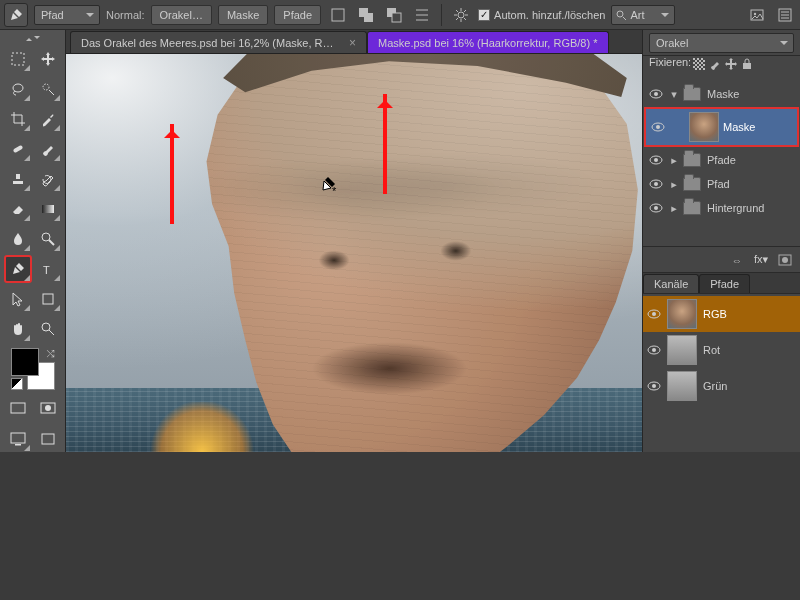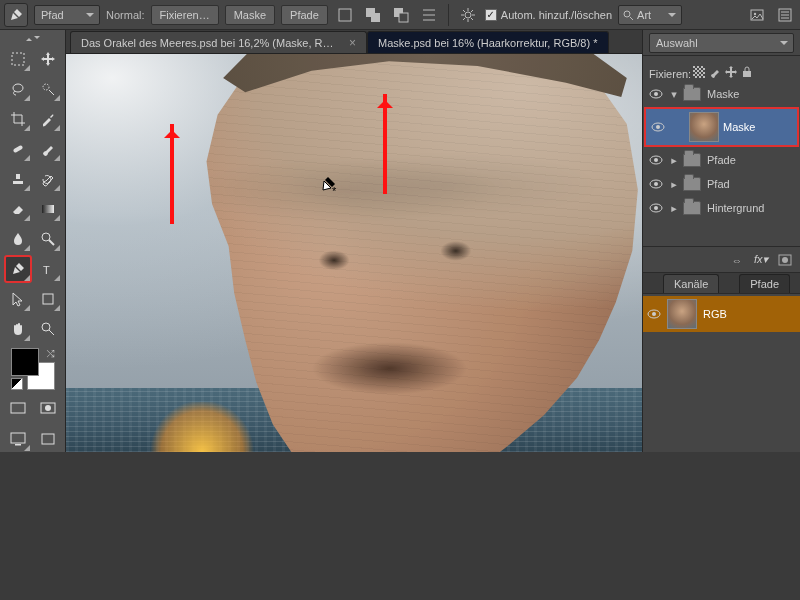--- a/index.html
+++ b/index.html
@@ -38,21 +38,21 @@
 .bg{position:absolute;right:0;bottom:0;width:28px;height:28px;background:#fff;border:1px solid #888}
 .swap{position:absolute;right:0;top:0;color:#ccc;font-size:10px}
 .def{position:absolute;left:0;bottom:0;width:12px;height:12px;border:1px solid #888;background:linear-gradient(135deg,#000 50%,#fff 50%)}
 .modebtns{margin-top:8px;display:flex;gap:4px}
 .modebtns .tool{width:26px;height:20px}
 .toolbox .more{margin-top:8px;display:flex;gap:4px}
 
 
 .docarea{flex:1;display:flex;flex-direction:column;background:#2b2b2b;min-width:0}
 .tabs{height:24px;background:#3a3a3a;display:flex;align-items:flex-end;border-bottom:1px solid #222;padding-left:4px}
-.tab{height:22px;padding:0 10px;display:flex;align-items:center;gap:8px;border:1px solid #222;border-bottom:none;background:#0f172a;border-radius:3px 3px 0 0;max-width:300px}
+.tab{height:22px;padding:0 10px;display:flex;align-items:center;gap:8px;border:1px solid #222;border-bottom:none;background:#6d28d9;border-radius:3px 3px 0 0;max-width:300px}
 .tab.active{background:#454545}
 .tab .x{color:#999;font-size:12px}
 .canvas{flex:1;position:relative;overflow:hidden;background:#252525}
 
 
 .sky{position:absolute;inset:0;background:
   radial-gradient(ellipse at 8% 6%,rgba(255,255,255,.85),rgba(200,210,218,.4) 28%,transparent 55%),
   radial-gradient(ellipse at 85% 12%,rgba(255,255,255,.55),transparent 45%),
   linear-gradient(#9aa5ad,#aeb8bf 40%,#8d99a3)}
 .sea{position:absolute;left:0;right:0;bottom:0;height:16%;
@@ -90,42 +90,42 @@
 .a2{left:55%;top:40px}
 
 .cursor{position:absolute;left:44%;top:120px;pointer-events:none}
 .cursor svg{width:20px;height:22px}
 
 
 .right{width:158px;background:#454545;display:flex;flex-direction:column;border-left:1px solid #262626}
 .blend{height:26px;border-bottom:1px solid #2a2a2a;display:flex;align-items:center;padding:0 6px}
 .blend .sel{flex:1;background:#5a5a5a;border:1px solid #2a2a2a;height:20px;border-radius:2px;position:relative;padding:0 18px 0 6px;display:flex;align-items:center}
 .blend .sel::after{content:"";position:absolute;right:5px;top:7px;border:4px solid transparent;border-top-color:#bbb}
-.lockrow{height:24px;display:flex;align-items:flex-end;padding:0 6px;color:#bbb}
+.lockrow{height:24px;display:flex;align-items:flex-start;padding:0 6px;color:#bbb}
 .lockrow .ic{width:16px;height:16px;display:flex;align-items:center;justify-content:center}
 
 .layers{flex:1;overflow:auto;padding:2px 0}
 .layer{display:flex;align-items:center;height:24px;gap:4px;padding:0 4px}
 .layer.tall{height:38px}
 .layer .eye{width:18px;height:18px;display:flex;align-items:center;justify-content:center}
 .layer .tw{width:10px;color:#bbb;text-align:center}
 .layer .folder{width:18px;height:14px;background:#8a8a8a;border:1px solid #5a5a5a;border-radius:2px 2px 0 0;position:relative;margin-right:2px}
 .layer .folder::before{content:"";position:absolute;left:0;top:-4px;width:8px;height:4px;background:#8a8a8a;border:1px solid #5a5a5a;border-bottom:none;border-radius:2px 2px 0 0}
 .layer .thumb{width:30px;height:30px;border:1px solid #888;background:#999}
 .layer .name{flex:1;white-space:nowrap;overflow:hidden;text-overflow:ellipsis}
 .layer.sel{background:#4a6a9a}
 .layer.sel .name{color:#fff}
 .layer.boxed{outline:2px solid #e03030;outline-offset:-1px;margin:2px 2px}
 .layer .indent{width:14px}
 
 .panel-bottom{height:26px;border-top:1px solid #2a2a2a;display:flex;align-items:center;justify-content:flex-end;gap:6px;padding:0 6px;color:#aaa}
 .panel-bottom .ic{width:18px;height:18px;display:flex;align-items:center;justify-content:center}
 
 .ch-tabs{height:22px;display:flex;align-items:flex-end;border-top:1px solid #2a2a2a;border-bottom:1px solid #2a2a2a;background:#3a3a3a}
-.ch-tabs .t{padding:3px 10px;border:1px solid #222;border-bottom:none;background:#333;border-radius:3px 3px 0 0;margin-left:20px}
+.ch-tabs .t{padding:3px 10px;border:1px solid #222;border-bottom:none;background:#333;border-radius:3px 3px 0 0;margin-left:0}
 .ch-tabs .t.active{background:#454545;color:#ddd}
 
 .channels{padding:2px 0;height:158px}
 .ch{display:flex;align-items:center;height:36px;gap:6px;padding:0 4px}
 .ch .thumb{width:30px;height:30px;border:1px solid #888;background:linear-gradient(#bbb,#888)}
 .ch.sel{background:#a16207}
 .ch.sel .name{color:#fff}
 
 
 svg{display:block}
@@ -139,21 +139,21 @@
     <div class="tool-chip">
       <svg width="16" height="16" viewBox="0 0 16 16">
           <path d="M3 13 L5 6 L10 11 L3 13 Z M6 5 L11 10 L14 7 L9 2 Z" fill="#ddd"></path>
         </svg>
     </div>
     <div class="sel">
         <span>Pfad</span>
       </div>
     <span class="lbl">Normal:</span>
     <div class="btn">
-        <span>Fixieren…</span>
+        <span>Orakel…</span>
       </div>
     <div class="btn">
         <span>Maske</span>
       </div>
     <div class="btn">
         <span>Pfade</span>
       </div>
     <div class="ico">
         <svg width="16" height="16">
           <rect x="2" y="2" width="12" height="12" fill="none" stroke="#bbb"></rect>
@@ -407,21 +407,21 @@
               <path d="M6 6 L13 13 L16 10 L9 3 Z" fill="#000"></path>
               <text x="13" y="21" font-size="9" fill="#000">*</text>
             </svg>
         </div>
       </div>
     </div>
 
     <div class="right">
       <div class="blend">
         <div class="sel">
-            <span>Auswahl</span>
+            <span>Orakel</span>
           </div>
       </div>
       <div class="lockrow">
         <span>Fixieren:</span>
         <span class="ic">
             <svg width="12" height="12">
               <rect width="12" height="12" fill="url(#ch)"></rect>
               <defs>
                 <pattern id="ch" width="4" height="4" patternUnits="userSpaceOnUse">
                   <rect width="2" height="2" fill="#bbb"></rect>
@@ -501,21 +501,21 @@
               </svg>
             </span>
           <span class="tw">▸</span>
           <span class="folder"></span>
           <span class="name">Hintergrund</span>
         </div>
       </div>
 
       <div class="panel-bottom">
         <span class="ic">⇔</span>
-        <span class="ic" style="font-style:italic">fx▾</span>
+        <span class="ic" style="">fx▾</span>
         <span class="ic">
             <svg width="14" height="12">
               <rect x="1" y="1" width="12" height="10" fill="none" stroke="#aaa"></rect>
               <circle cx="7" cy="6" r="3" fill="#aaa"></circle>
             </svg>
           </span>
       </div>
 
       <div class="ch-tabs">
         <div class="t active"><span>Kanäle</span></div>
@@ -525,17 +525,37 @@
         <div class="ch sel">
           <span class="eye">
               <svg width="14" height="10">
                 <ellipse cx="7" cy="5" rx="6" ry="4" fill="none" stroke="#ccc"></ellipse>
                 <circle cx="7" cy="5" r="2" fill="#ccc"></circle>
               </svg>
             </span>
           <span class="thumb" style="background:radial-gradient(circle at 50% 40%,#c9a382,#8a6a54 60%,#5e6e78)"></span>
           <span class="name">RGB</span>
         </div>
+        <div class="ch">
+          <span class="eye">
+              <svg width="14" height="10">
+                <ellipse cx="7" cy="5" rx="6" ry="4" fill="none" stroke="#ccc"></ellipse>
+                <circle cx="7" cy="5" r="2" fill="#ccc"></circle>
+              </svg>
+            </span>
+          <span class="thumb"></span>
+          <span class="name">Rot</span>
+        </div>
+        <div class="ch">
+          <span class="eye">
+              <svg width="14" height="10">
+                <ellipse cx="7" cy="5" rx="6" ry="4" fill="none" stroke="#ccc"></ellipse>
+                <circle cx="7" cy="5" r="2" fill="#ccc"></circle>
+              </svg>
+            </span>
+          <span class="thumb"></span>
+          <span class="name">Grün</span>
+        </div>
       </div>
     </div>
 
   </div>
 </div>
 
 </body></html>

